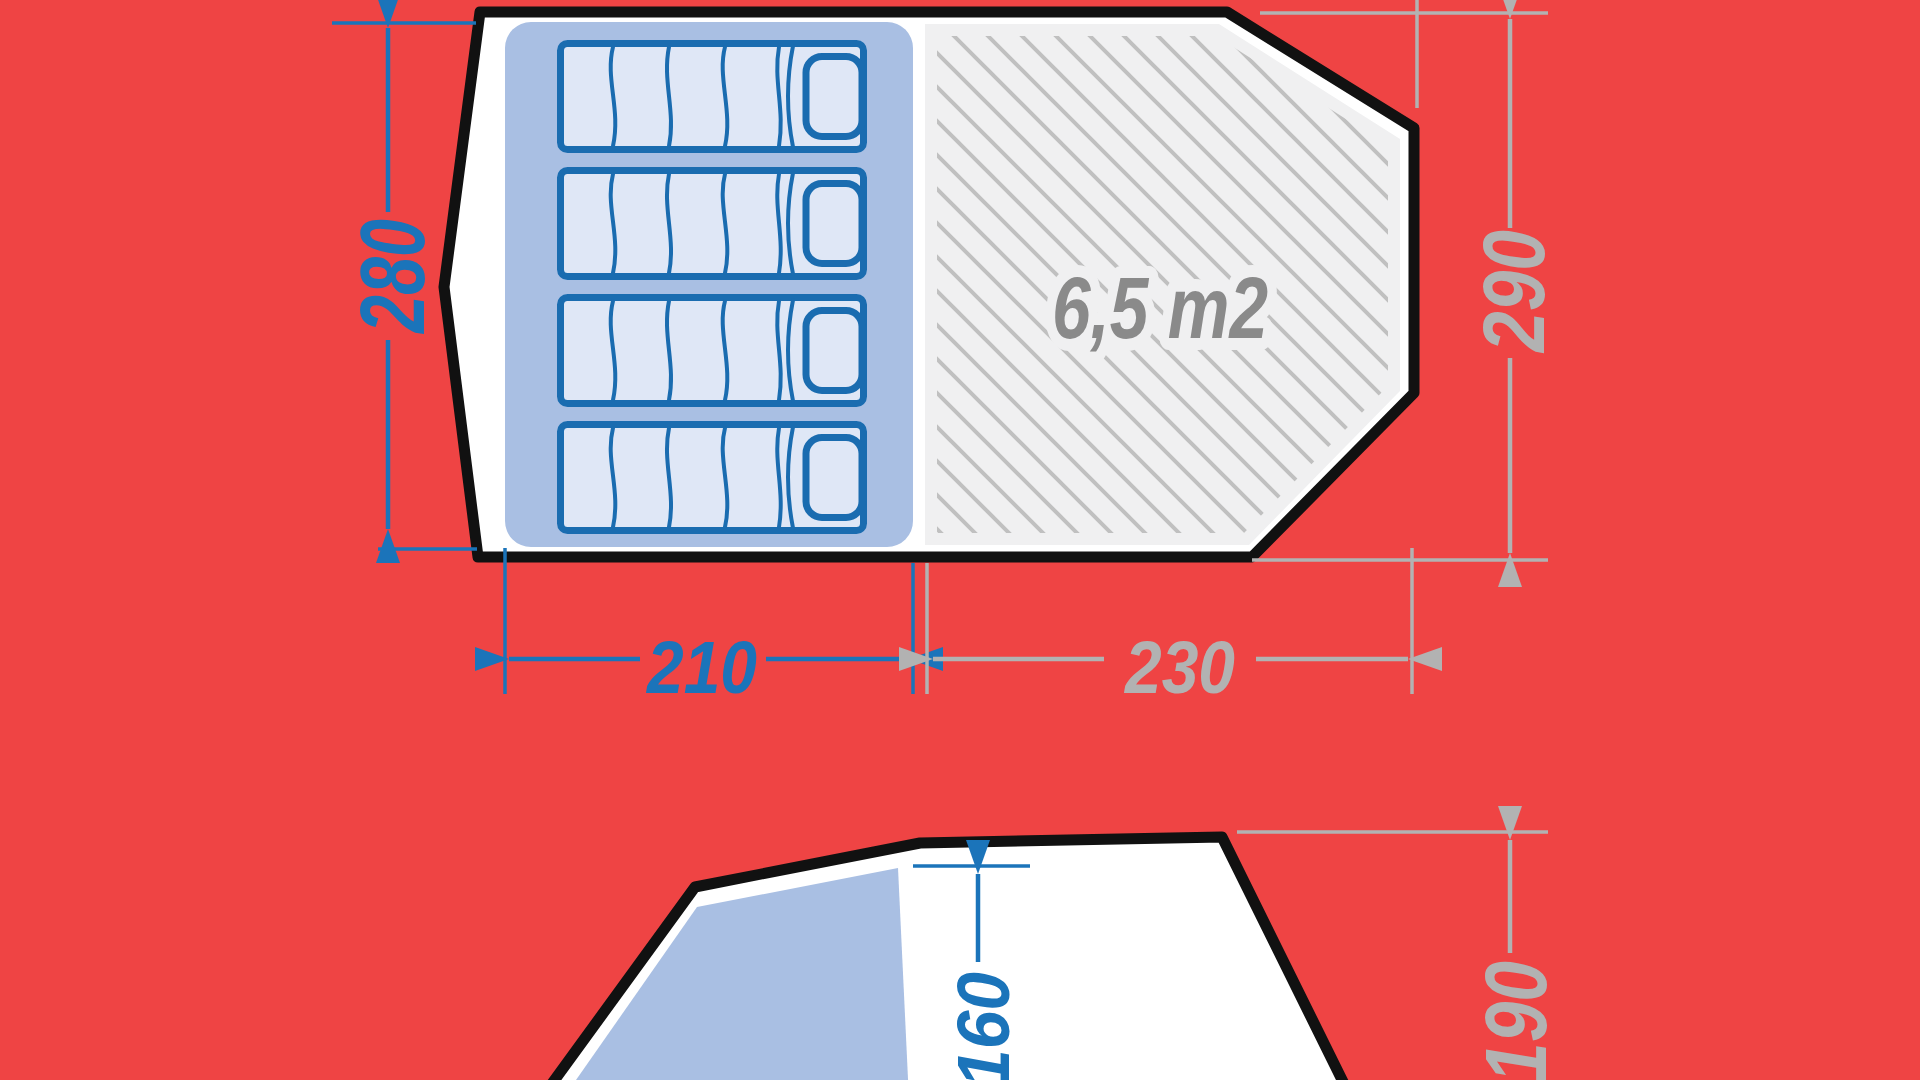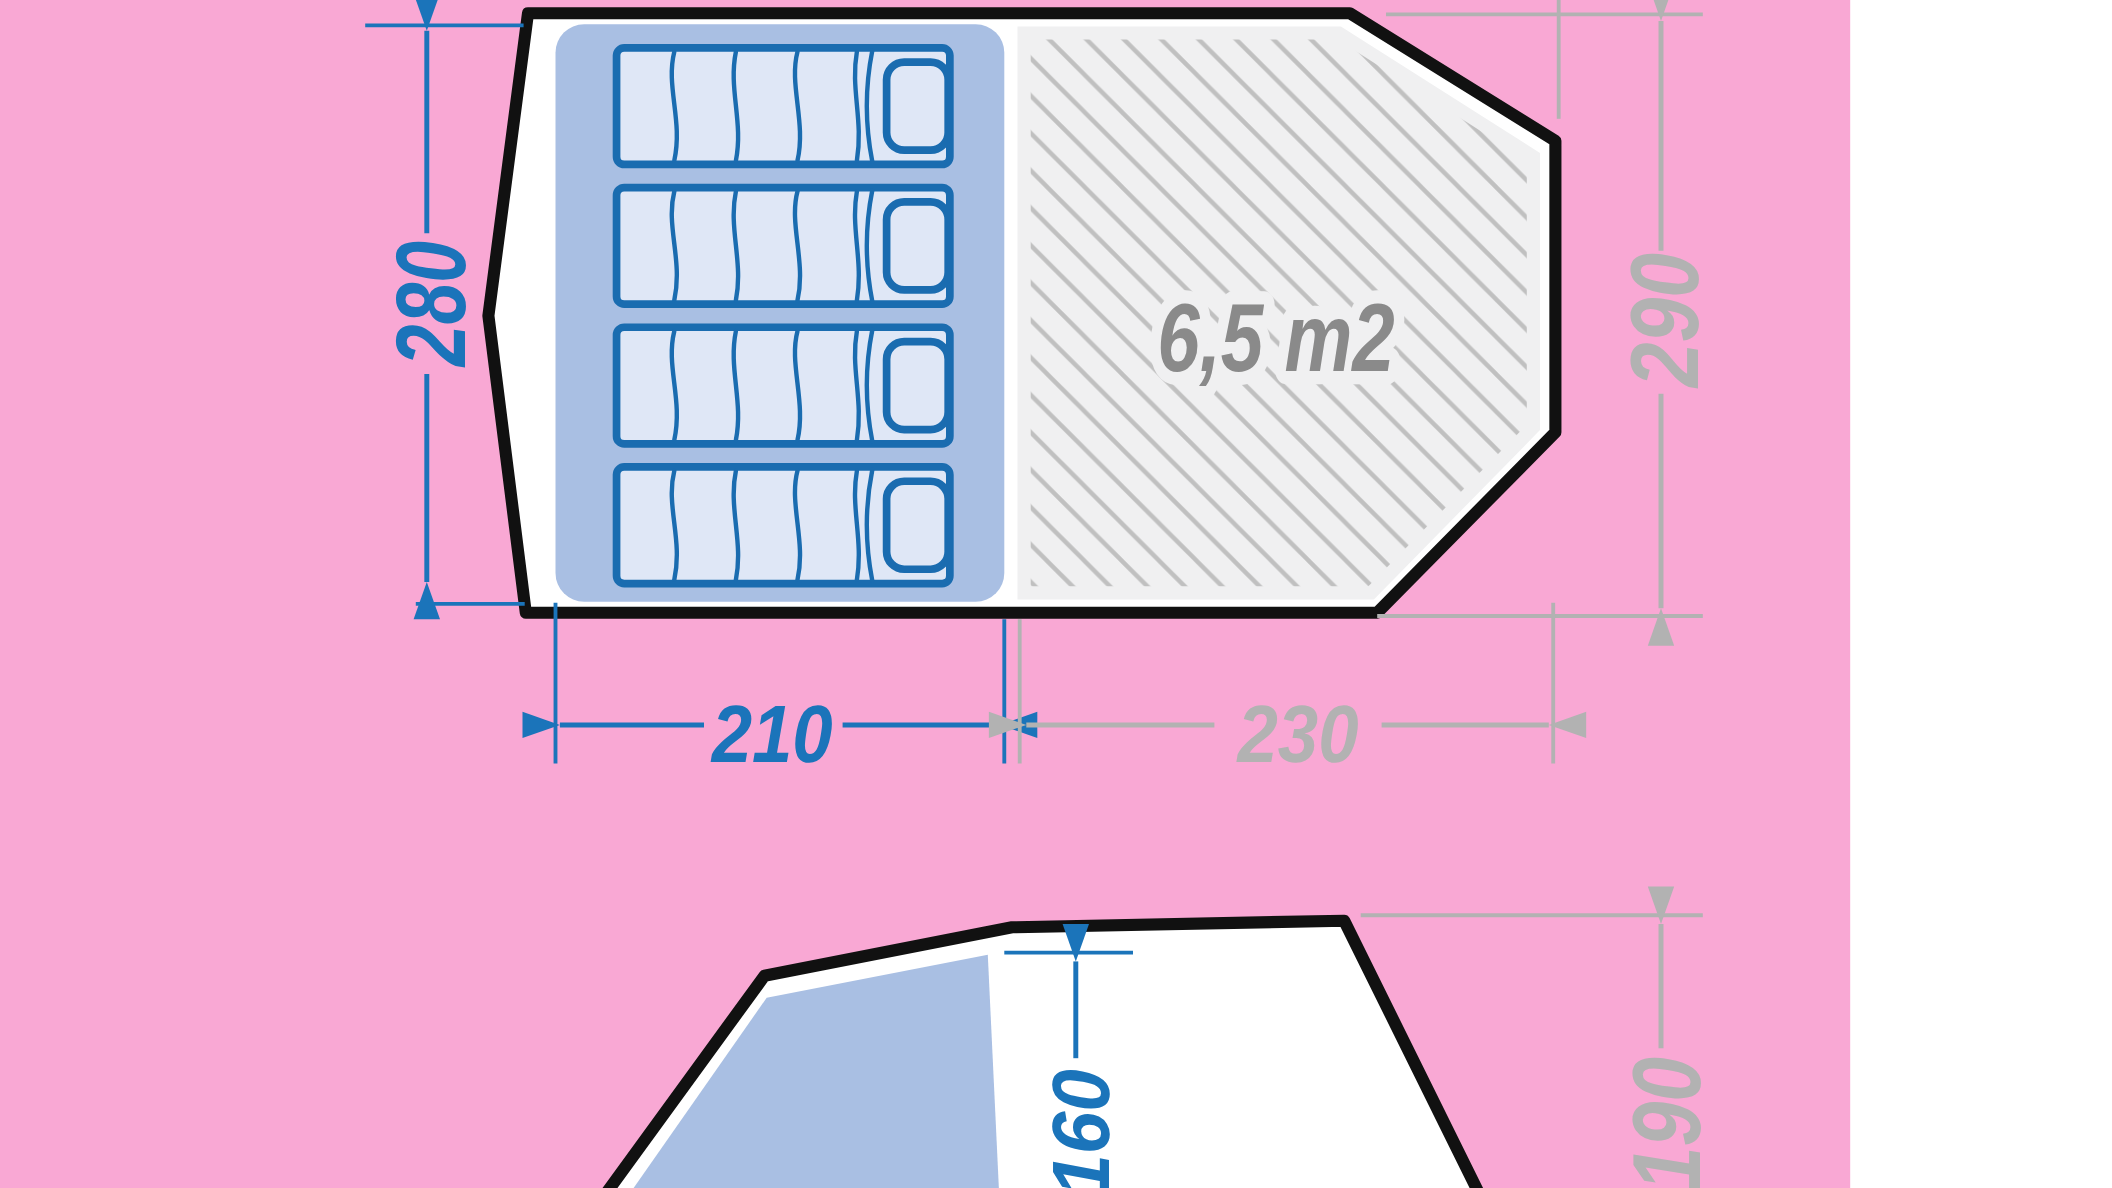--- a/index.html
+++ b/index.html
@@ -5,23 +5,23 @@
   html, body {
     margin: 0;
     padding: 0;
     width: 1920px;
     height: 1080px;
     background: #ffffff;
     overflow: hidden;
   }
   .stage {
     position: relative;
-    width: 1682px;
+    width: 1920px;
     height: 1080px;
-    background: #f9a8d4;
+    background: #ef4444;
   }
   svg { display: block; }
   text {
     font-family: "Liberation Sans", sans-serif;
     font-style: italic;
     font-weight: 700;
     user-select: none;
   }
   .dim-blue  { fill: #1b74ba; }
   .dim-gray  { fill: #b2b2b2; }

